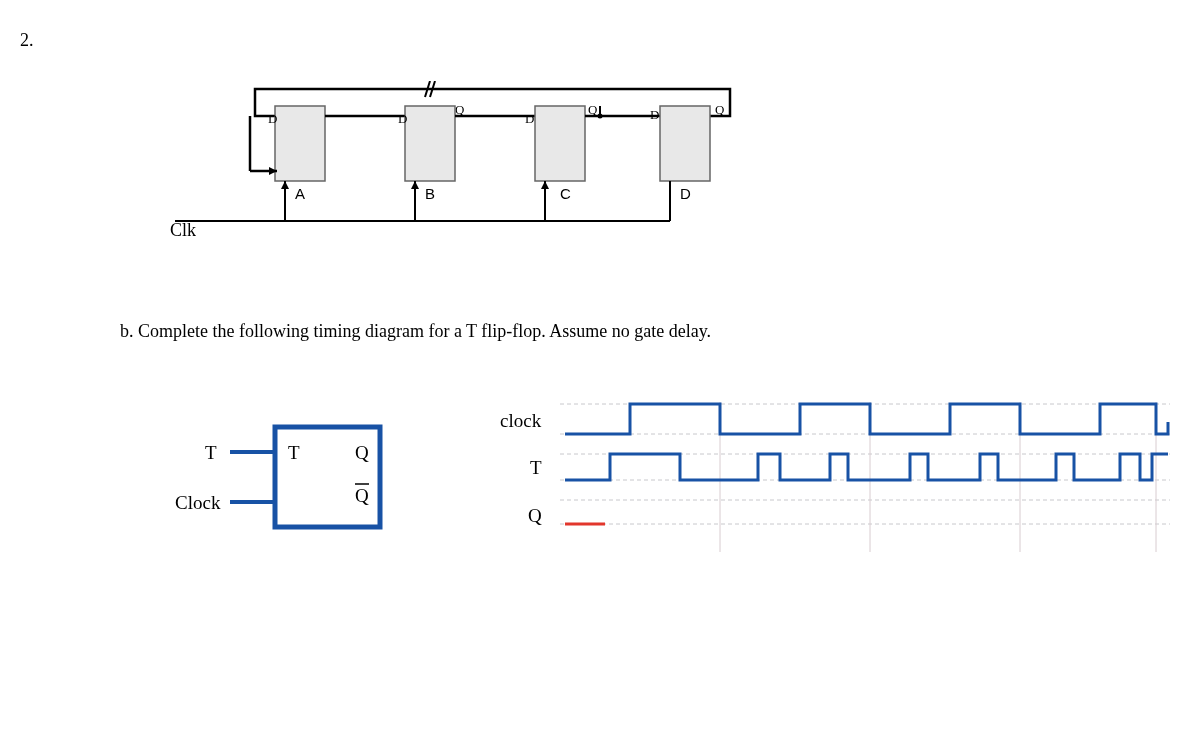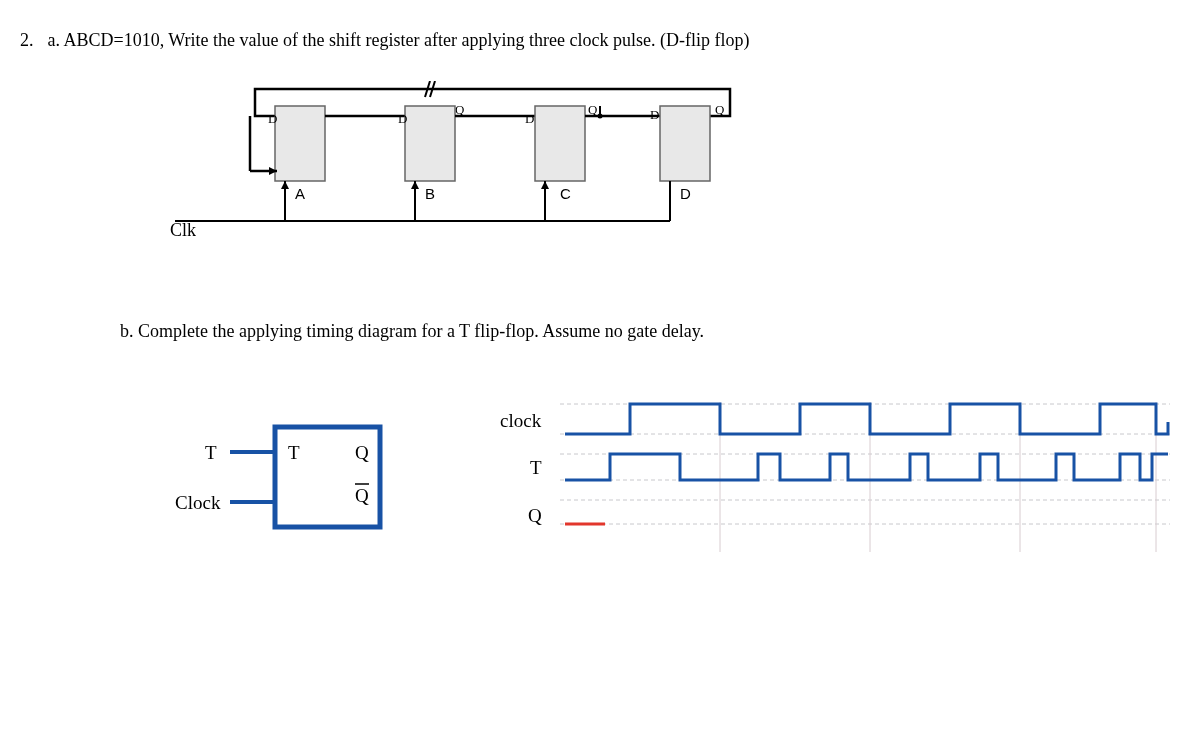--- a/index.html
+++ b/index.html
@@ -54,21 +54,20 @@
       position: relative;
       font-family: "Times New Roman", serif;
       font-size: 18px;
     }
   </style>
 </head>
 <body>
 
 <div class="question-header">
   <div class="q-num">2.</div>
-  <div class="q-text">a. ABCD=1010, Write the value of the shift register after applying three clock pulse. (D-flip flop)</div>
 </div>
 
 <div class="diagram-area-a">
   <svg width="600" height="180" viewBox="0 0 600 180">
 
     <path d="M 540 35 L 560 35 L 560 8 L 85 8 L 85 35 L 107 35" stroke="#000" stroke-width="2.5" fill="none"></path>
 
     <path d="M 260 0 L 255 16 M 265 0 L 260 16" stroke="#000" stroke-width="2" fill="none"></path>
 
     <rect x="105" y="25" width="50" height="75" fill="#e8e8e8" stroke="#666" stroke-width="1.5"></rect>
@@ -106,21 +105,21 @@
     <line x1="375" y1="140" x2="375" y2="100" stroke="#000" stroke-width="2"></line>
     <polygon points="375,100 371,108 379,108" fill="#000"></polygon>
     <line x1="500" y1="140" x2="500" y2="100" stroke="#000" stroke-width="2"></line>
 
     <line x1="80" y1="90" x2="107" y2="90" stroke="#000" stroke-width="2.5"></line>
     <polygon points="107,90 99,86 99,94" fill="#000"></polygon>
     <line x1="80" y1="35" x2="80" y2="90" stroke="#000" stroke-width="2.5"></line>
   </svg>
 </div>
 
-<div class="part-b">b. Complete the applying timing diagram for a T flip-flop. Assume no gate delay.</div>
+<div class="part-b">b. Complete the following timing diagram for a T flip-flop. Assume no gate delay.</div>
 
 <div class="part-b-diagrams">
 
   <div class="tff-block">
     <svg width="250" height="140" viewBox="0 0 250 140">
 
       <rect x="115" y="20" width="105" height="100" fill="#fff" stroke="#1852a5" stroke-width="5"></rect>
 
       <line x1="70" y1="45" x2="115" y2="45" stroke="#1852a5" stroke-width="4"></line>
       <text x="45" y="52" font-size="19" font-family="serif">T</text>

